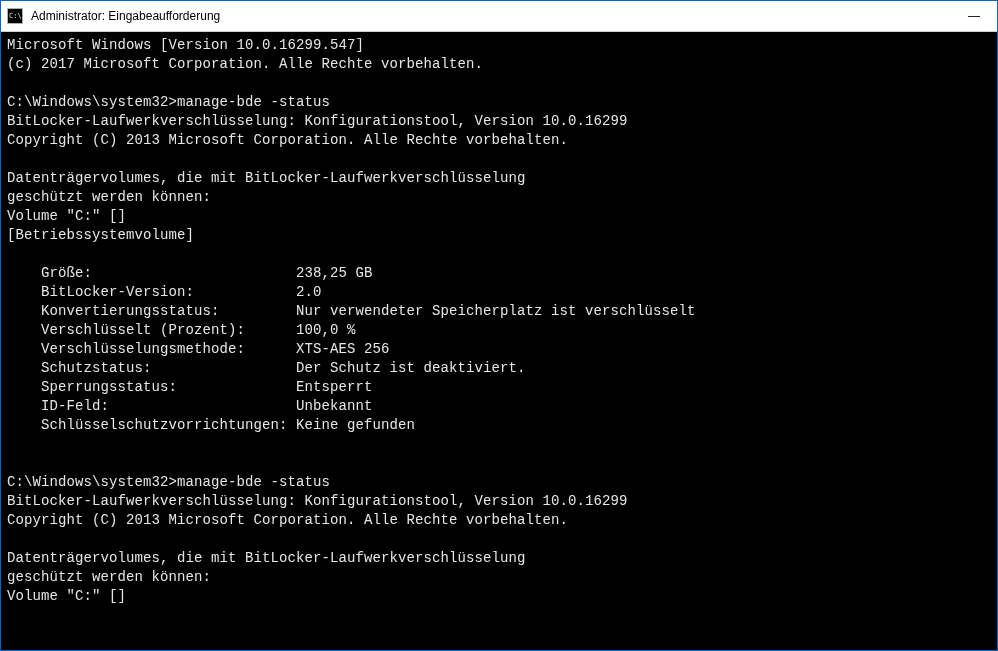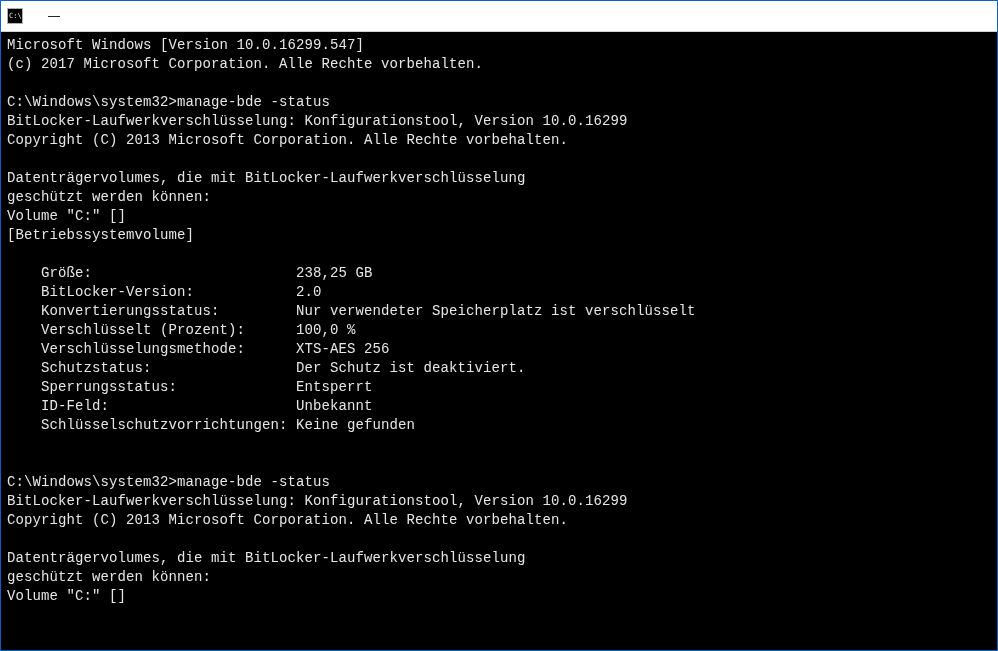--- a/index.html
+++ b/index.html
@@ -79,20 +79,21 @@
 
 <div class="window">
 
   <div class="titlebar">
     <span class="app-icon">
       <svg width="16" height="16" viewBox="0 0 16 16">
         <rect x="0.5" y="0.5" width="15" height="15" fill="#000" stroke="#b0b0b0" stroke-width="1"></rect>
         <text x="2" y="10" font-family="Consolas, monospace" font-size="7" fill="#e0e0e0">C:\</text>
       </svg>
     </span>
+    <span class="title-text">Administrator: Eingabeaufforderung</span>
     <div class="win-controls">
       <div class="win-btn">
         <span>—</span>
       </div>
     </div>
   </div>
 
   <div class="terminal"><div class="line">Microsoft Windows [Version 10.0.16299.547]</div><div class="line">(c) 2017 Microsoft Corporation. Alle Rechte vorbehalten.</div><div class="line"> </div><div class="line"><span>C:\Windows\system32&gt;</span><span>manage-bde -status</span></div><div class="line">BitLocker-Laufwerkverschlüsselung: Konfigurationstool, Version 10.0.16299</div><div class="line">Copyright (C) 2013 Microsoft Corporation. Alle Rechte vorbehalten.</div><div class="line"> </div><div class="line">Datenträgervolumes, die mit BitLocker-Laufwerkverschlüsselung</div><div class="line">geschützt werden können:</div><div class="line">Volume "C:" []</div><div class="line">[Betriebssystemvolume]</div><div class="line"> </div><div class="line"><span>    Größe:                        238,25 GB</span></div><div class="line"><span>    BitLocker-Version:            2.0</span></div><div class="line"><span>    Konvertierungsstatus:         Nur verwendeter Speicherplatz ist verschlüsselt</span></div><div class="line"><span>    Verschlüsselt (Prozent):      100,0 %</span></div><div class="line"><span>    Verschlüsselungsmethode:      XTS-AES 256</span></div><div class="line"><span>    Schutzstatus:                 Der Schutz ist deaktiviert.</span></div><div class="line"><span>    Sperrungsstatus:              Entsperrt</span></div><div class="line"><span>    ID-Feld:                      Unbekannt</span></div><div class="line"><span>    Schlüsselschutzvorrichtungen: Keine gefunden</span></div><div class="line"> </div><div class="line"> </div><div class="line"><span>C:\Windows\system32&gt;</span><span>manage-bde -status</span></div><div class="line">BitLocker-Laufwerkverschlüsselung: Konfigurationstool, Version 10.0.16299</div><div class="line">Copyright (C) 2013 Microsoft Corporation. Alle Rechte vorbehalten.</div><div class="line"> </div><div class="line">Datenträgervolumes, die mit BitLocker-Laufwerkverschlüsselung</div><div class="line">geschützt werden können:</div><div class="line">Volume "C:" []</div></div>
 
 </div>

